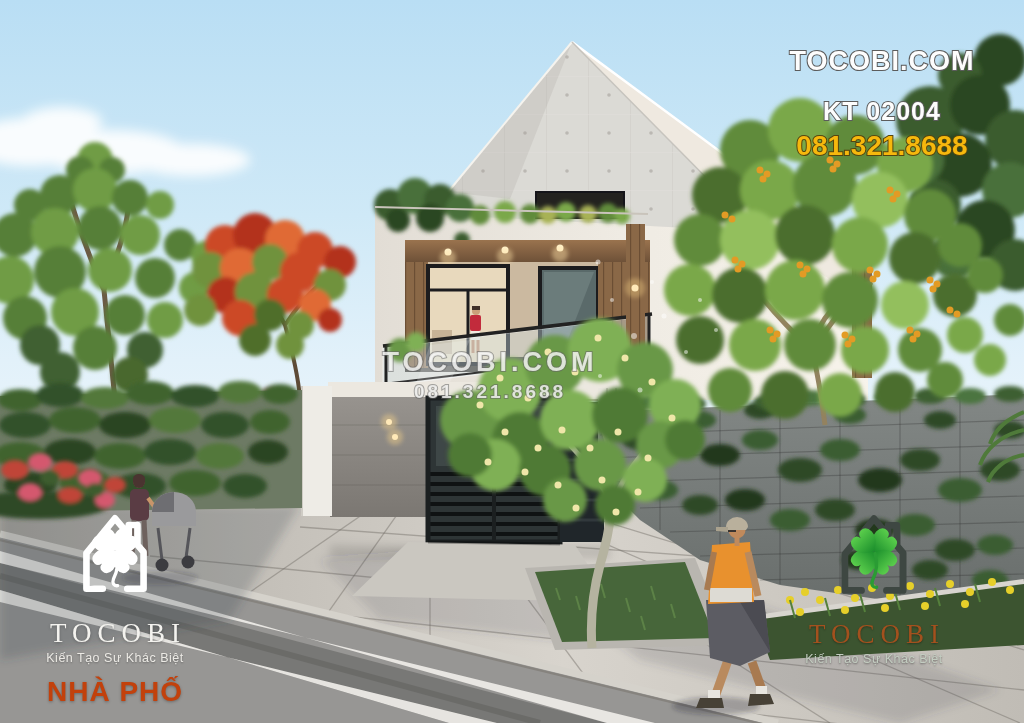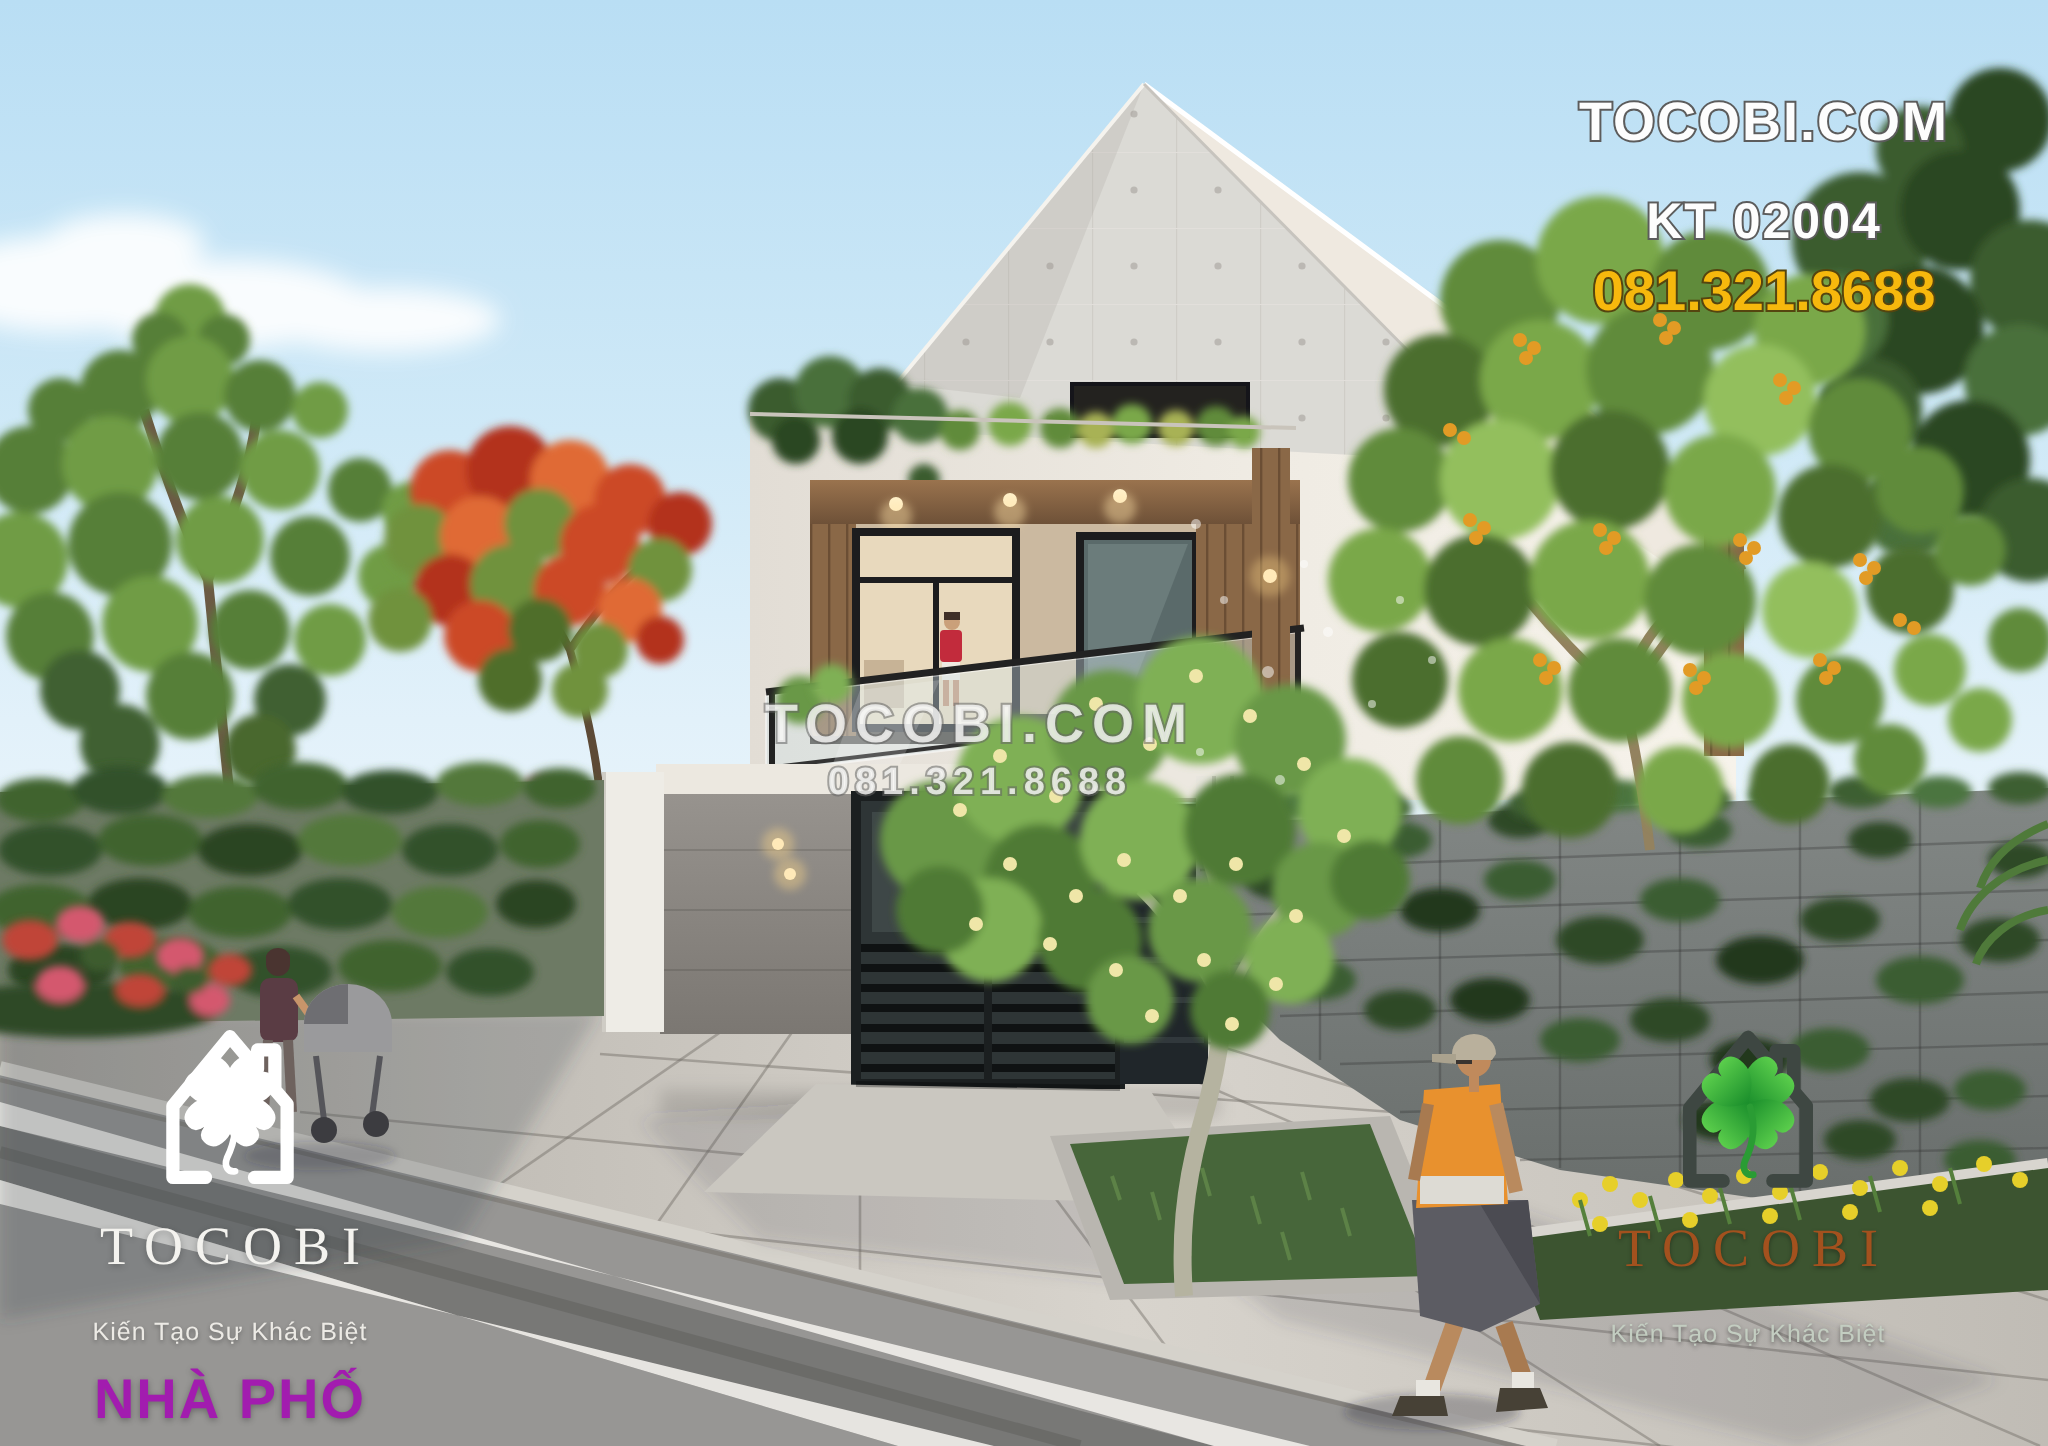--- a/index.html
+++ b/index.html
@@ -18,28 +18,28 @@
   .wm-c{position:absolute;top:349px;left:368px;width:244px;text-align:center;line-height:1;}
   .wm-c div{paint-order:stroke fill;font-weight:bold;color:var(--watermark-white,rgba(248,248,246,.82));
             -webkit-text-stroke:2px rgba(100,100,100,.55);}
   .wm-c-l1{font-size:27px;letter-spacing:4px;}
   .wm-c-l2{font-size:19px;letter-spacing:3px;margin-top:6px;}
   
   .logo{position:absolute;text-align:center;line-height:1;}
   .logo-l{top:500px;left:36px;width:158px;}
   .logo-r{top:501px;left:796px;width:156px;}
   .logo .icon{display:block;margin:0 auto;}
-  .brand{font-family:"Liberation Serif",serif;font-size:27px;letter-spacing:6px;margin-top:6px;padding-left:6px;}
+  .brand{font-family:"Liberation Serif",serif;font-size:27px;letter-spacing:6px;margin-top:16px;padding-left:6px;}
   .logo-l .brand{color:var(--logo-white,#f4f3ef);text-shadow:0 1px 3px rgba(0,0,0,.25);}
   .logo-r .brand{color:var(--logo-brown,#a3511e);text-shadow:0 1px 2px rgba(0,0,0,.35);}
-  .tagline{font-size:12.5px;letter-spacing:.5px;margin-top:23px;}
+  .tagline{font-size:12.5px;letter-spacing:.5px;margin-top:5px;}
   .logo-l .tagline{color:#eceae5;text-shadow:0 1px 2px rgba(0,0,0,.3);}
   .logo-r .tagline{color:#c3cdc1;text-shadow:0 1px 2px rgba(0,0,0,.45);}
   .plate{font-size:28px;font-weight:bold;letter-spacing:1px;margin-top:13px;}
-  .logo-l .plate{color:#a21caf;text-shadow:0 1px 3px rgba(0,0,0,.3);}
+  .logo-l .plate{color:#c2410c;text-shadow:0 1px 3px rgba(0,0,0,.3);}
   .logo-r .plate{color:#f2f1ee;paint-order:stroke fill;-webkit-text-stroke:2px #3c3c3c;}
 </style>
 </head>
 <body>
 
 <div class="stage">
 
 <svg class="scene" width="1024" height="723" viewBox="0 0 1024 723">
   <defs>
     <linearGradient id="sky" x1="0" y1="0" x2="0" y2="1">

